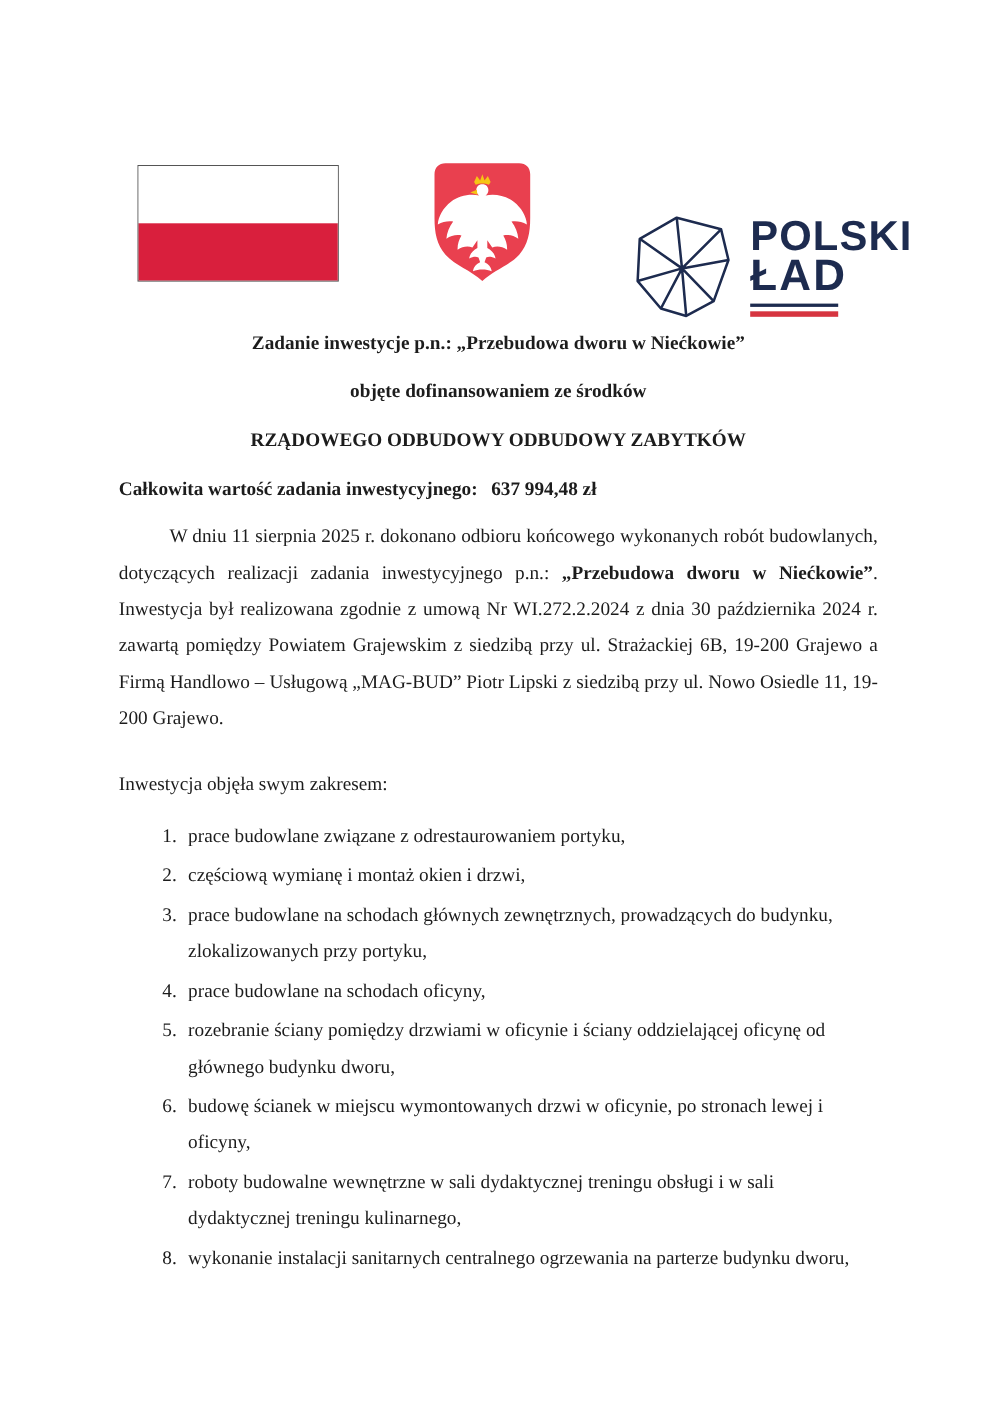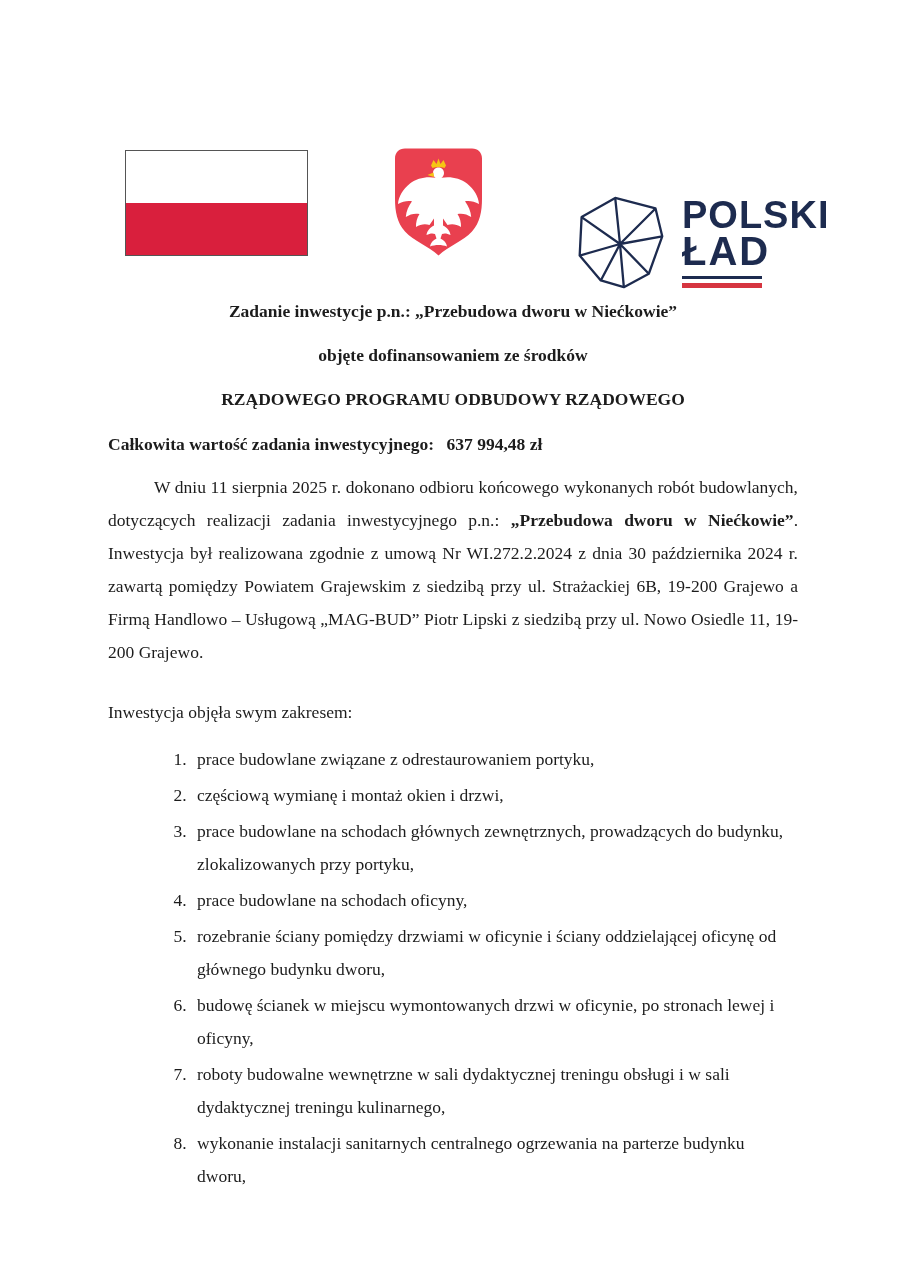--- a/index.html
+++ b/index.html
@@ -27,21 +27,21 @@
   .title{font-size:17.5px;font-weight:bold;text-align:center;line-height:22px;margin:0;}
   .t1{margin-top:10px;text-align:center;}
   .t2{margin-top:22px;}
   .t3{margin-top:22px;}
   .fund{font-size:17.5px;font-weight:bold;line-height:22px;margin:23px 0 0 0;}
   .fund .val{margin-left:8px;}
   .para{font-size:17.5px;line-height:33px;text-align:justify;text-indent:46px;
         margin:16px 0 0 0;}
   .intro{font-size:17.5px;line-height:22px;margin:32px 0 0 0;}
   ol.scope{font-size:17.5px;line-height:33px;margin:20px 0 0 0;padding-left:57px;}
-  ol.scope li{padding-left:6px;margin-bottom:3px;margin-left:26px;}
+  ol.scope li{padding-left:6px;margin-bottom:3px;}
 </style>
 </head>
 <body>
 
 <div class="page">
 
   <div class="header">
 
     <div class="flag">
       <div class="flag-white"></div>
@@ -81,21 +81,21 @@
         <div class="lad-line-navy"></div>
         <div class="lad-line-red"></div>
       </div>
     </div>
   </div>
 
   <div class="content">
 
     <p class="title t1">Zadanie inwestycje p.n.: „Przebudowa dworu w Niećkowie”</p>
     <p class="title t2">objęte dofinansowaniem ze środków</p>
-    <p class="title t3">RZĄDOWEGO PROGRAMU ODBUDOWY RZĄDOWEGO</p>
+    <p class="title t3">RZĄDOWEGO ODBUDOWY ODBUDOWY ZABYTKÓW</p>
 
     <p class="fund">
       <span>Całkowita wartość zadania inwestycyjnego:</span>
       <span class="val">637 994,48 zł</span>
     </p>
 
     <p class="para">
       <span>W dniu 11 sierpnia 2025 r. dokonano odbioru końcowego wykonanych robót budowlanych, dotyczących realizacji zadania inwestycyjnego p.n.: </span><b>„Przebudowa dworu w Niećkowie”</b><span>. Inwestycja był realizowana zgodnie z umową Nr WI.272.2.2024 z dnia 30 października 2024 r. zawartą pomiędzy Powiatem Grajewskim z siedzibą przy ul. Strażackiej 6B, 19-200 Grajewo a Firmą Handlowo – Usługową „MAG-BUD” Piotr Lipski z siedzibą przy ul. Nowo Osiedle 11, 19-200 Grajewo.</span>
     </p>
 

